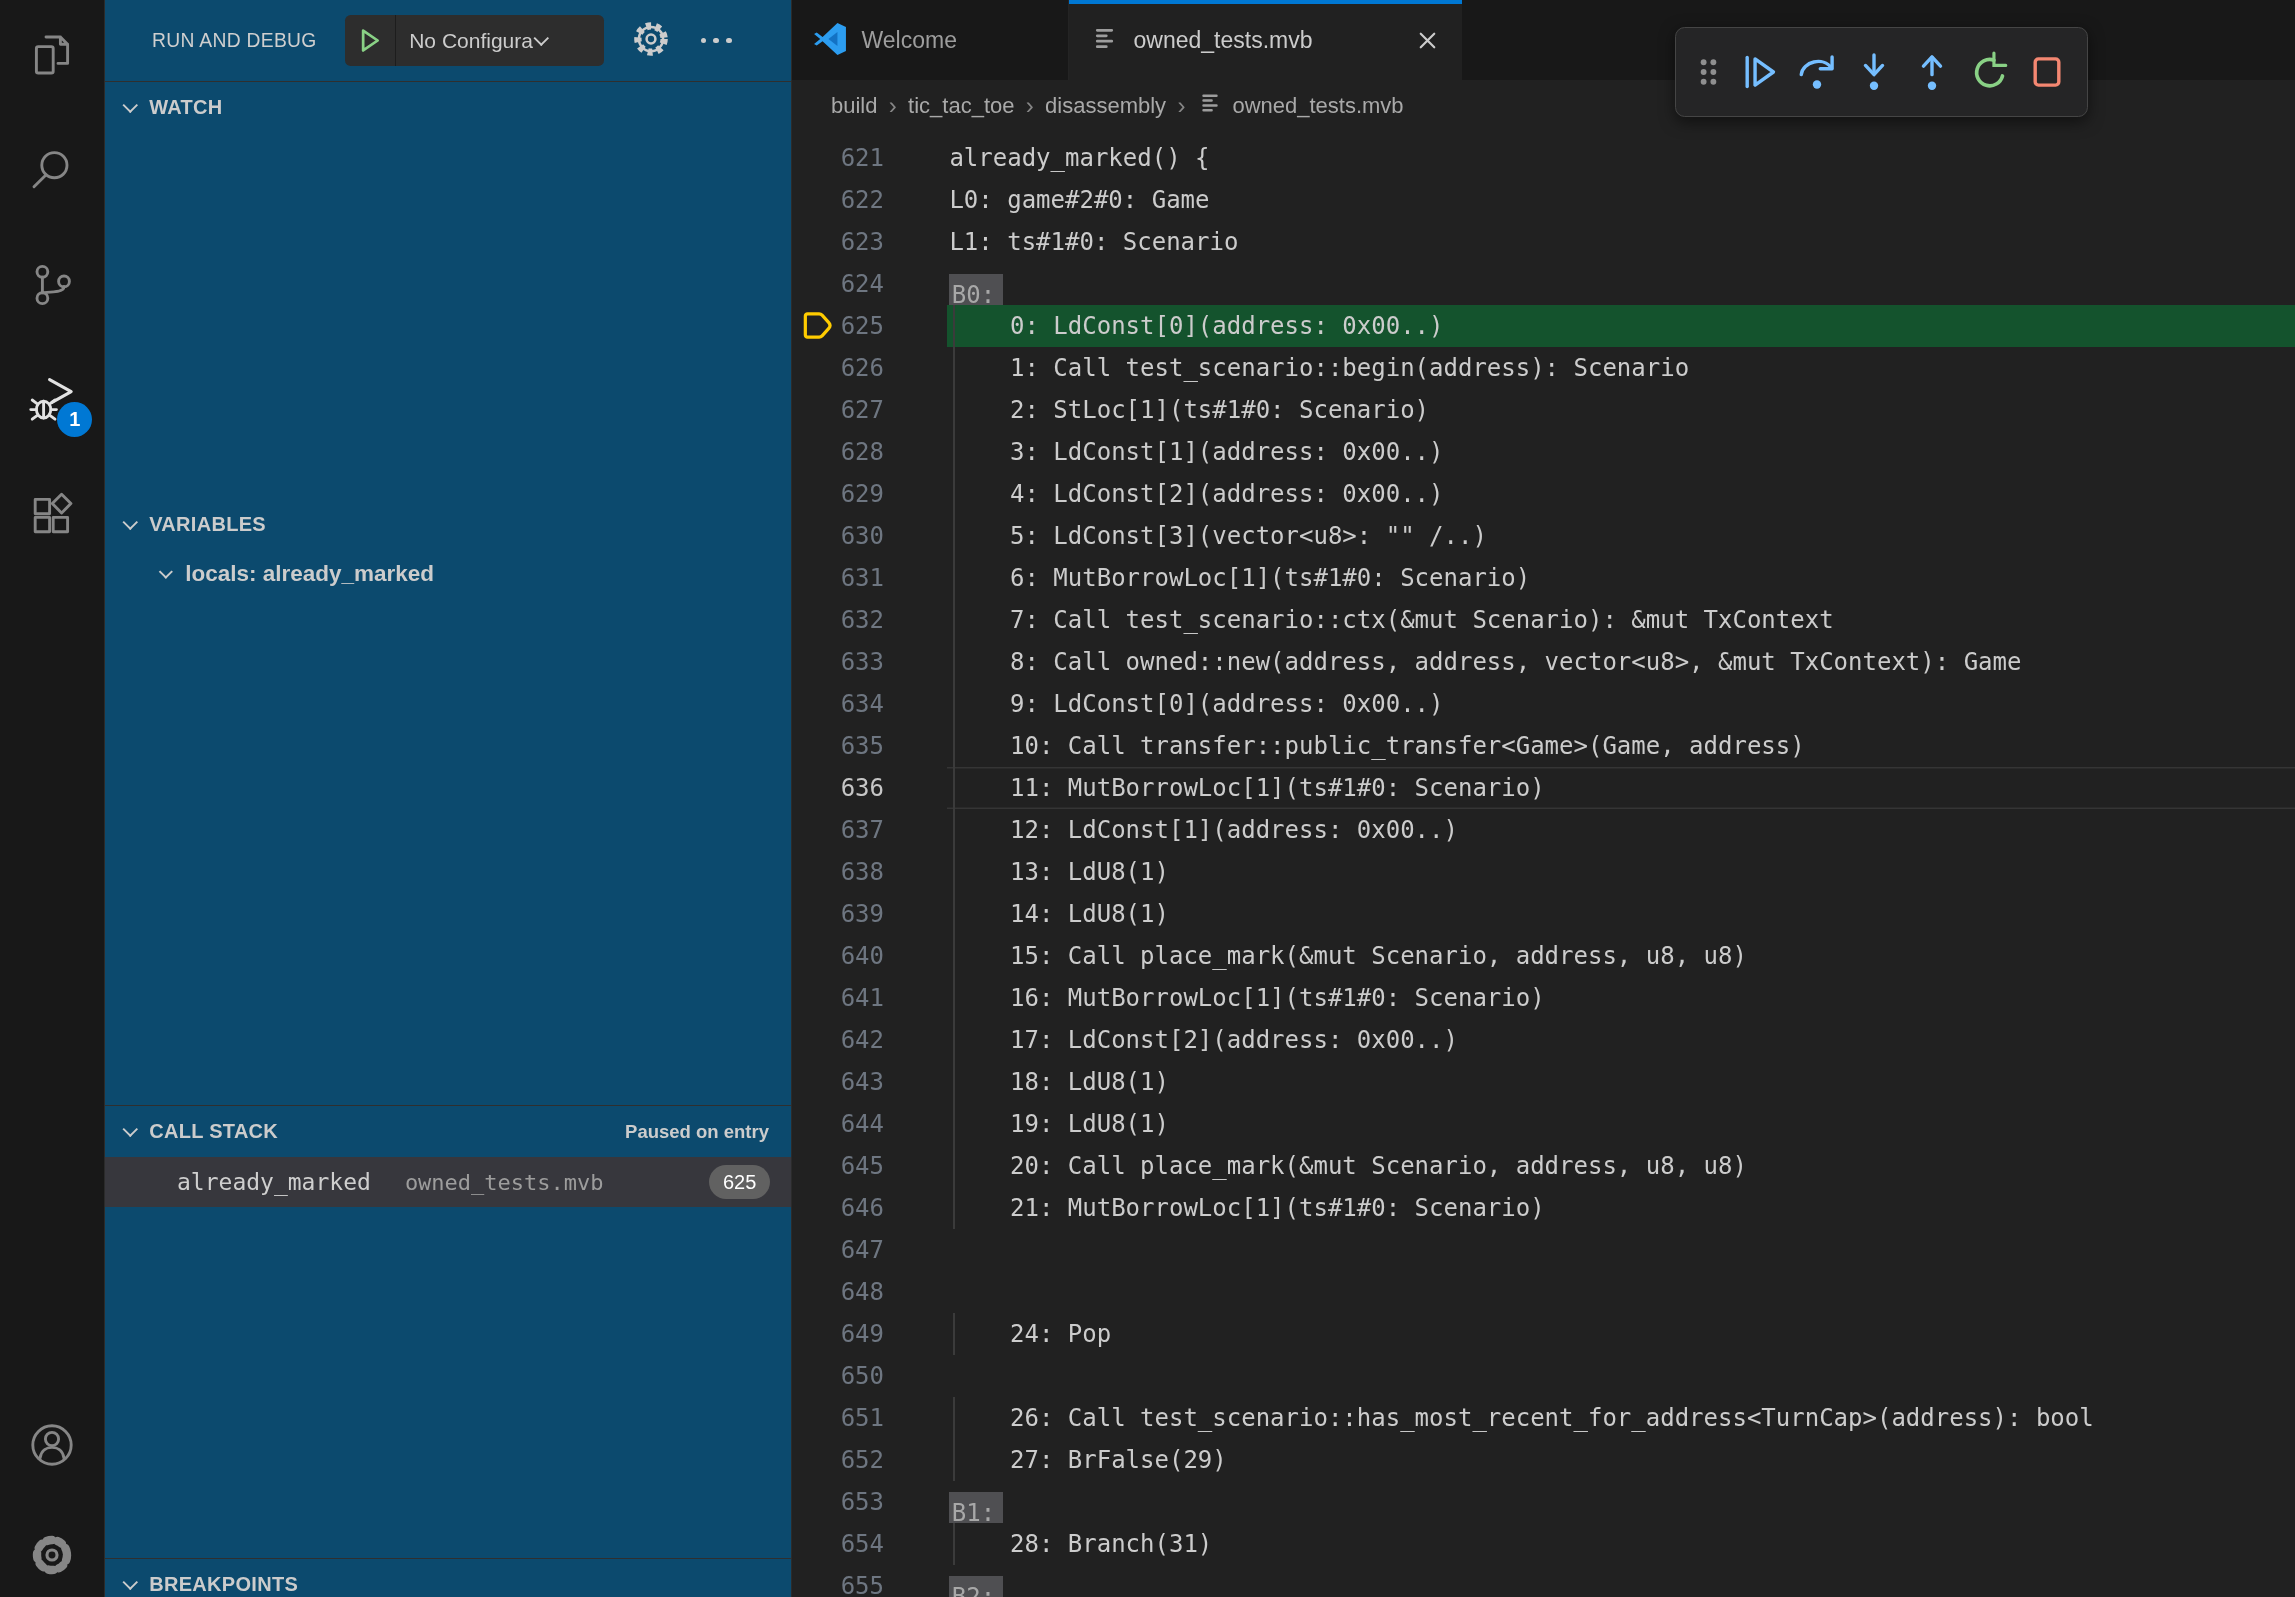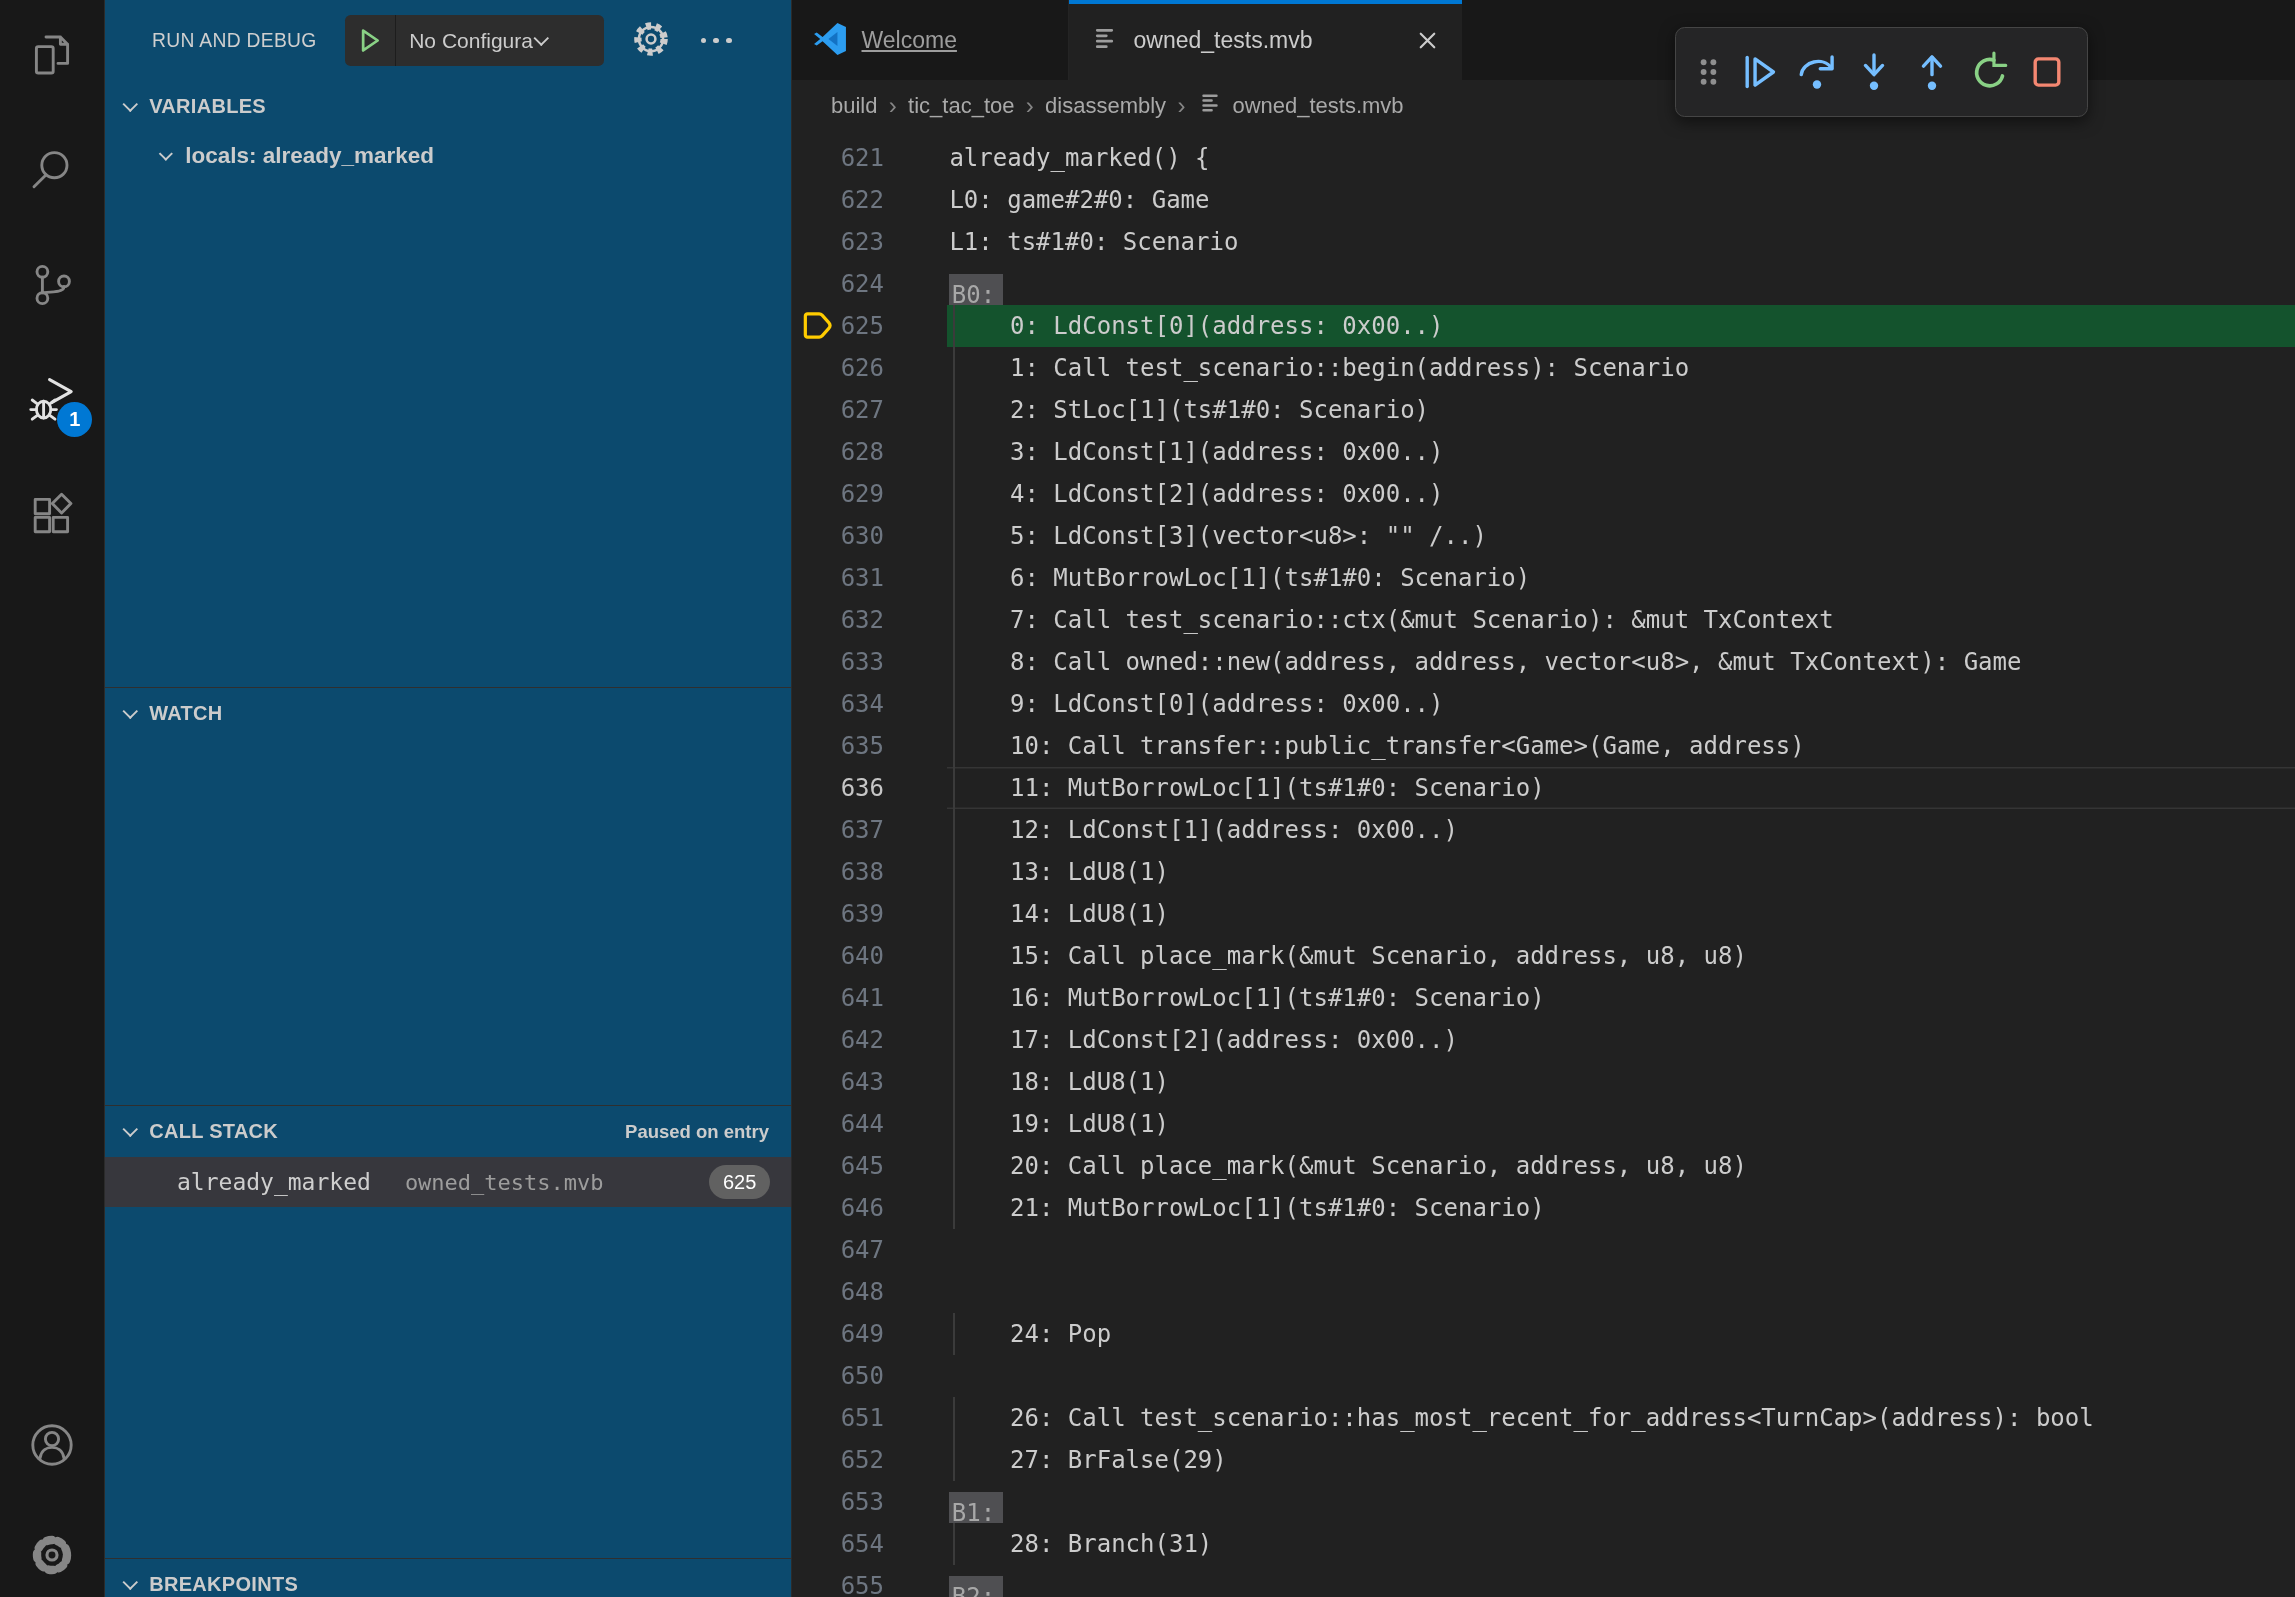--- a/index.html
+++ b/index.html
@@ -49,21 +49,21 @@
   .frame-row { height:50px; background:#37373d; display:flex; align-items:center; padding:0 21px 0 72px; cursor:pointer; }
   .frame-name { font-family:"DejaVu Sans Mono", monospace; font-size:23px; color:#cfcfcf; }
   .frame-file { font-family:"DejaVu Sans Mono", monospace; font-size:22px; color:#9d9d9d; margin-left:34px; }
   .frame-badge { margin-left:auto; background:#616161; color:#ffffff; font-size:20px;
     border-radius:17.7px; padding:4px 13.7px; line-height:1.3; }
 
   
   .editor { flex:1; display:flex; flex-direction:column; background:#212121; position:relative; min-width:0; }
   .tabbar { height:80px; background:#181818; display:flex; flex:none; }
   .tab { display:flex; align-items:center; padding:0 21px; cursor:pointer; position:relative; }
-  .tab.inactive { width:277px; color:#9d9d9d; border-right:1.6px solid #242424;text-decoration:underline; }
+  .tab.inactive { width:277px; color:#9d9d9d; border-right:1.6px solid #242424; }
   .tab.active { width:393px; background:#212121; color:#cccccc; }
   .tab.active::before { content:""; position:absolute; left:0; right:0; top:0; height:4px; background:#0078d4; }
   .tab-label { font-size:23px; margin-left:14.5px; white-space:nowrap; }
   .tab-close { margin-left:auto; cursor:pointer; display:flex; }
 
   .breadcrumb { height:52px; background:#212121; display:flex; align-items:center; padding-left:39px; flex:none;
     color:#a9a9a9; font-size:22px; }
   .bc-sep { margin:0 11.3px; color:#868686; font-size:24px; }
   .bc-item { cursor:pointer; white-space:nowrap; }
   .bc-file { display:flex; align-items:center; gap:9.7px; }
@@ -174,35 +174,35 @@
             <circle cx="20" cy="20" r="4.2"></circle>
         </svg>
       </span>
       <span class="sb-dots">
           <i></i>
           <i></i>
           <i></i>
         </span>
     </div>
 
+    <div class="sec bordered" style="height:418px;">
+      <div class="sec-head">
+        <span class="chev"></span>
+        <span class="sec-label">WATCH</span>
+      </div>
+    </div>
+
     <div class="sec" style="height:606px;">
       <div class="sec-head">
         <span class="chev"></span>
         <span class="sec-label">VARIABLES</span>
       </div>
       <div class="tree-row">
         <span class="chev"></span>
         <span class="tree-label">locals: already_marked</span>
-      </div>
-    </div>
-
-    <div class="sec bordered" style="height:418px;">
-      <div class="sec-head">
-        <span class="chev"></span>
-        <span class="sec-label">WATCH</span>
       </div>
     </div>
 
     <div class="sec bordered" style="height:453px;">
       <div class="sec-head">
         <span class="chev"></span>
         <span class="sec-label">CALL STACK</span>
         <span class="sec-status">Paused on entry</span>
       </div>
       <div class="frame-row">

